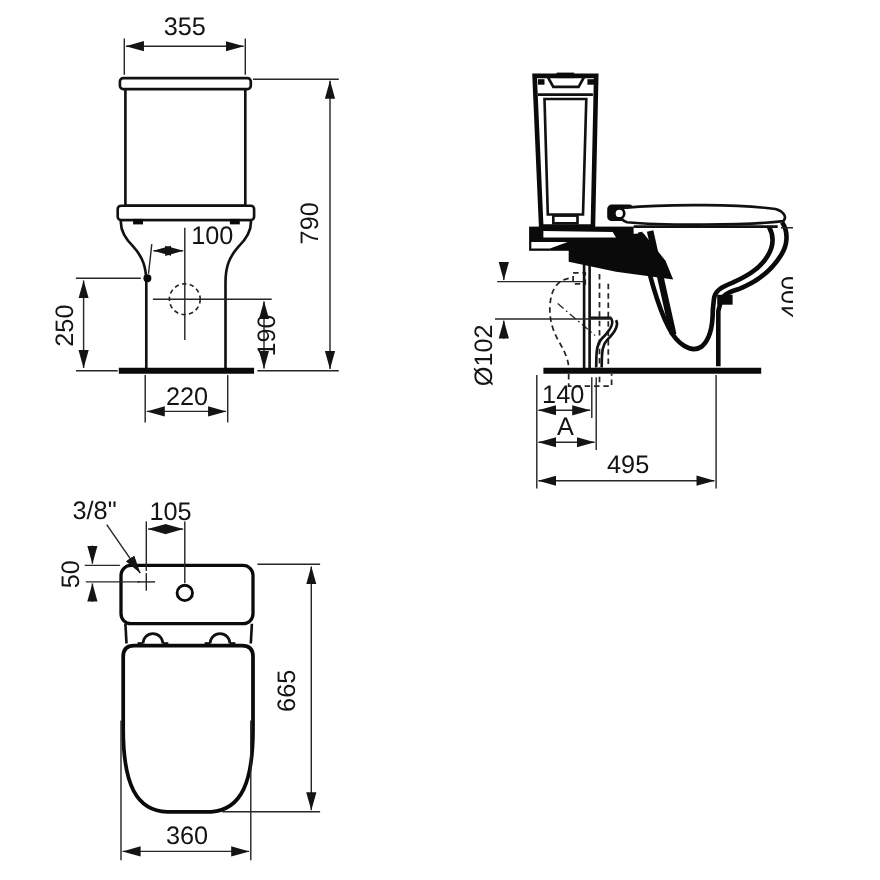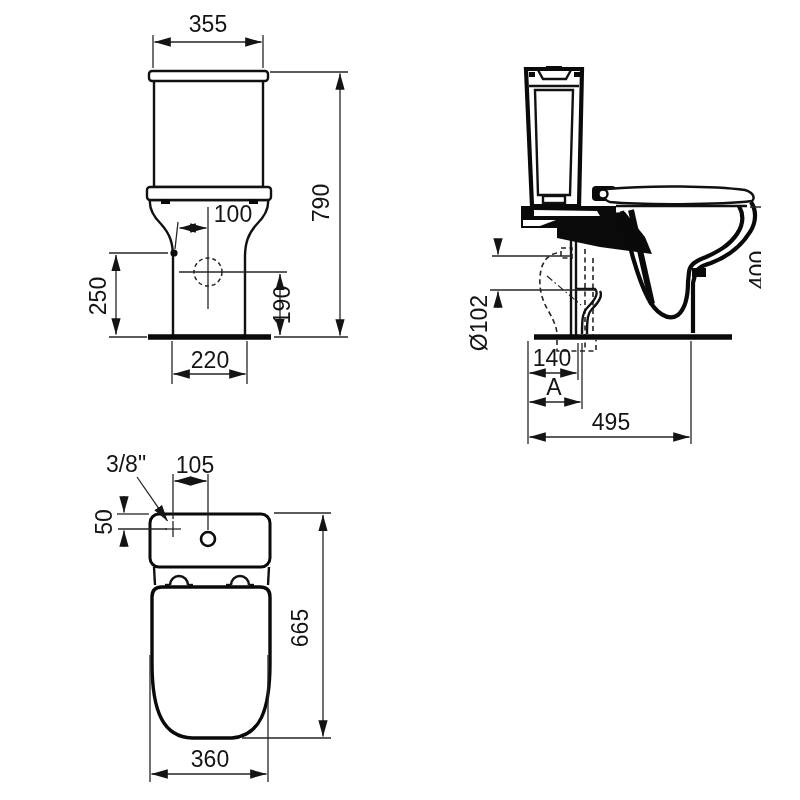--- a/index.html
+++ b/index.html
@@ -1,16 +1,16 @@
 <!DOCTYPE html>
 <html><head>
 <meta charset="utf-8">
 <style>
   html,body{margin:0;padding:0;background:#ffffff;}
-  .stage{position:relative;width:721px;height:800px;background:#ffffff;overflow:hidden;padding-left:40px;}
+  .stage{position:relative;width:721px;height:800px;background:#ffffff;overflow:hidden;}
   svg{display:block;}
   text{font-family:"Liberation Sans","DejaVu Sans",sans-serif;font-size:23px;fill:#141414;}
   .thin{stroke:#262626;stroke-width:1.3;fill:none;}
   .med{stroke:#111111;stroke-width:2.4;fill:none;}
   .med-w{stroke:#111111;stroke-width:2.4;fill:#ffffff;}
   .thick{stroke:#0a0a0a;stroke-width:4.2;fill:none;}
   .thick-w{stroke:#0a0a0a;stroke-width:4.2;fill:#ffffff;}
   .floor{stroke:#0a0a0a;stroke-width:5.5;fill:none;}
   .dash{stroke:#262626;stroke-width:1.6;fill:none;stroke-dasharray:5 3.5;}
   .dashdot{stroke:#262626;stroke-width:1.2;fill:none;stroke-dasharray:7 3 1.5 3;}

